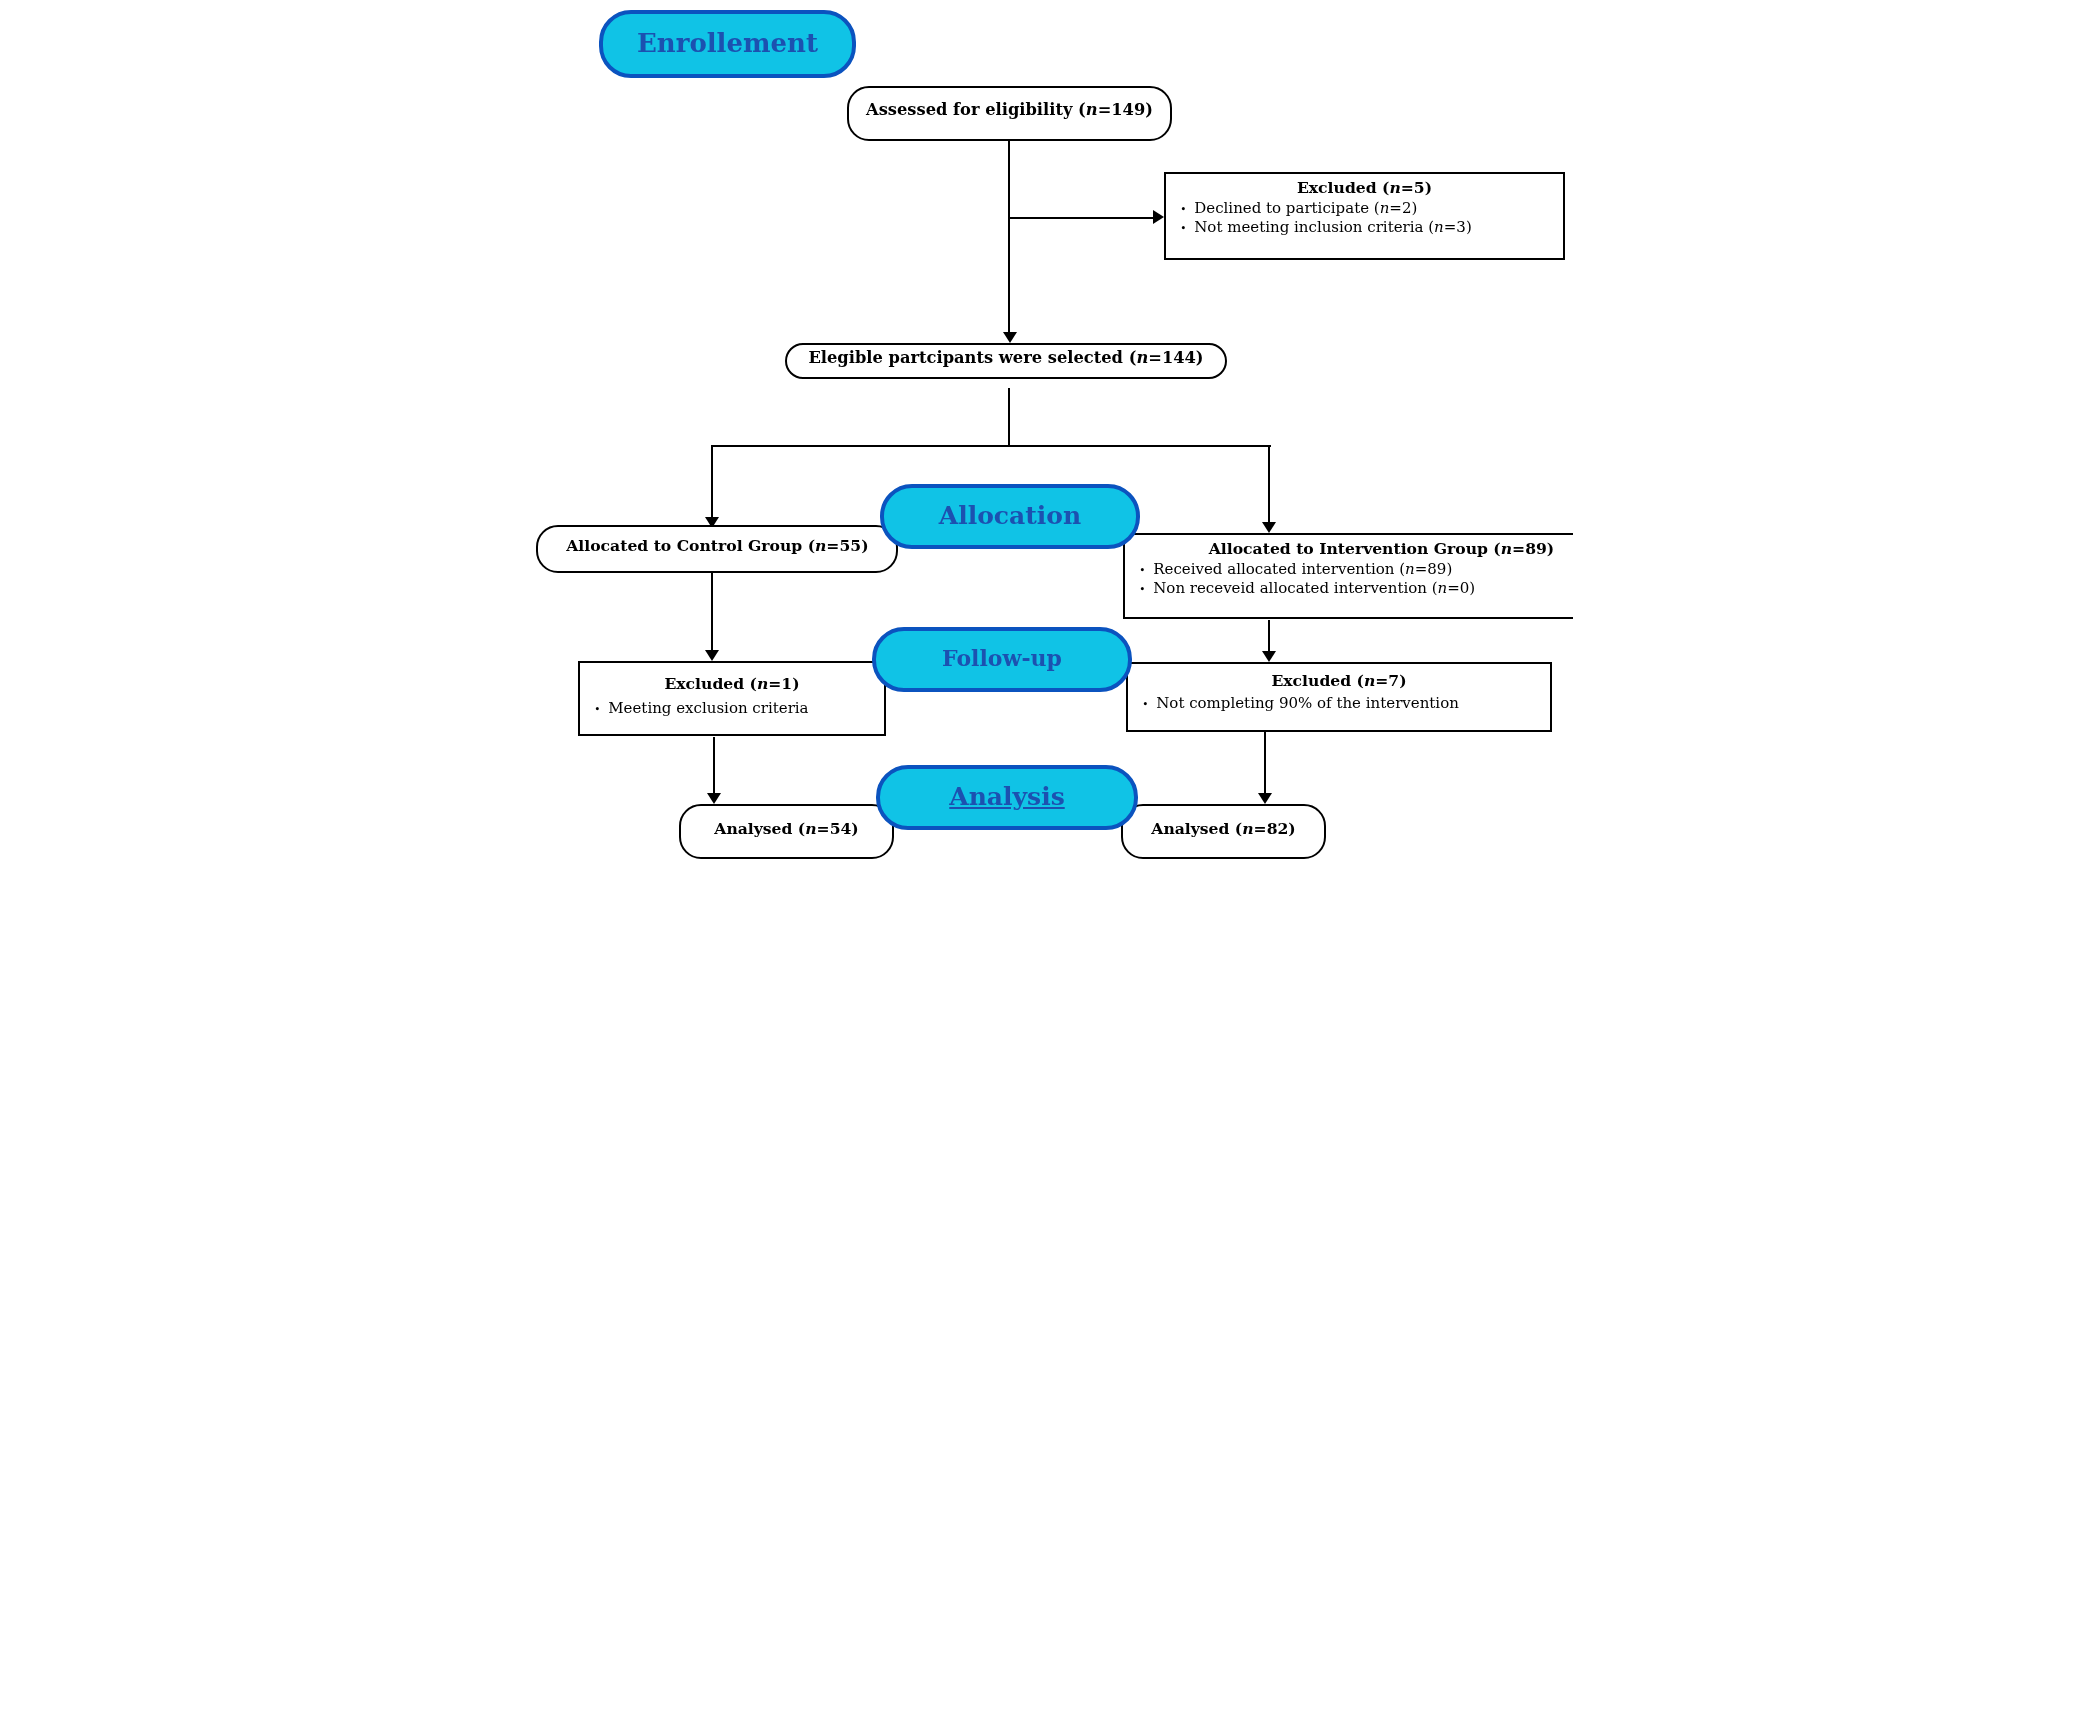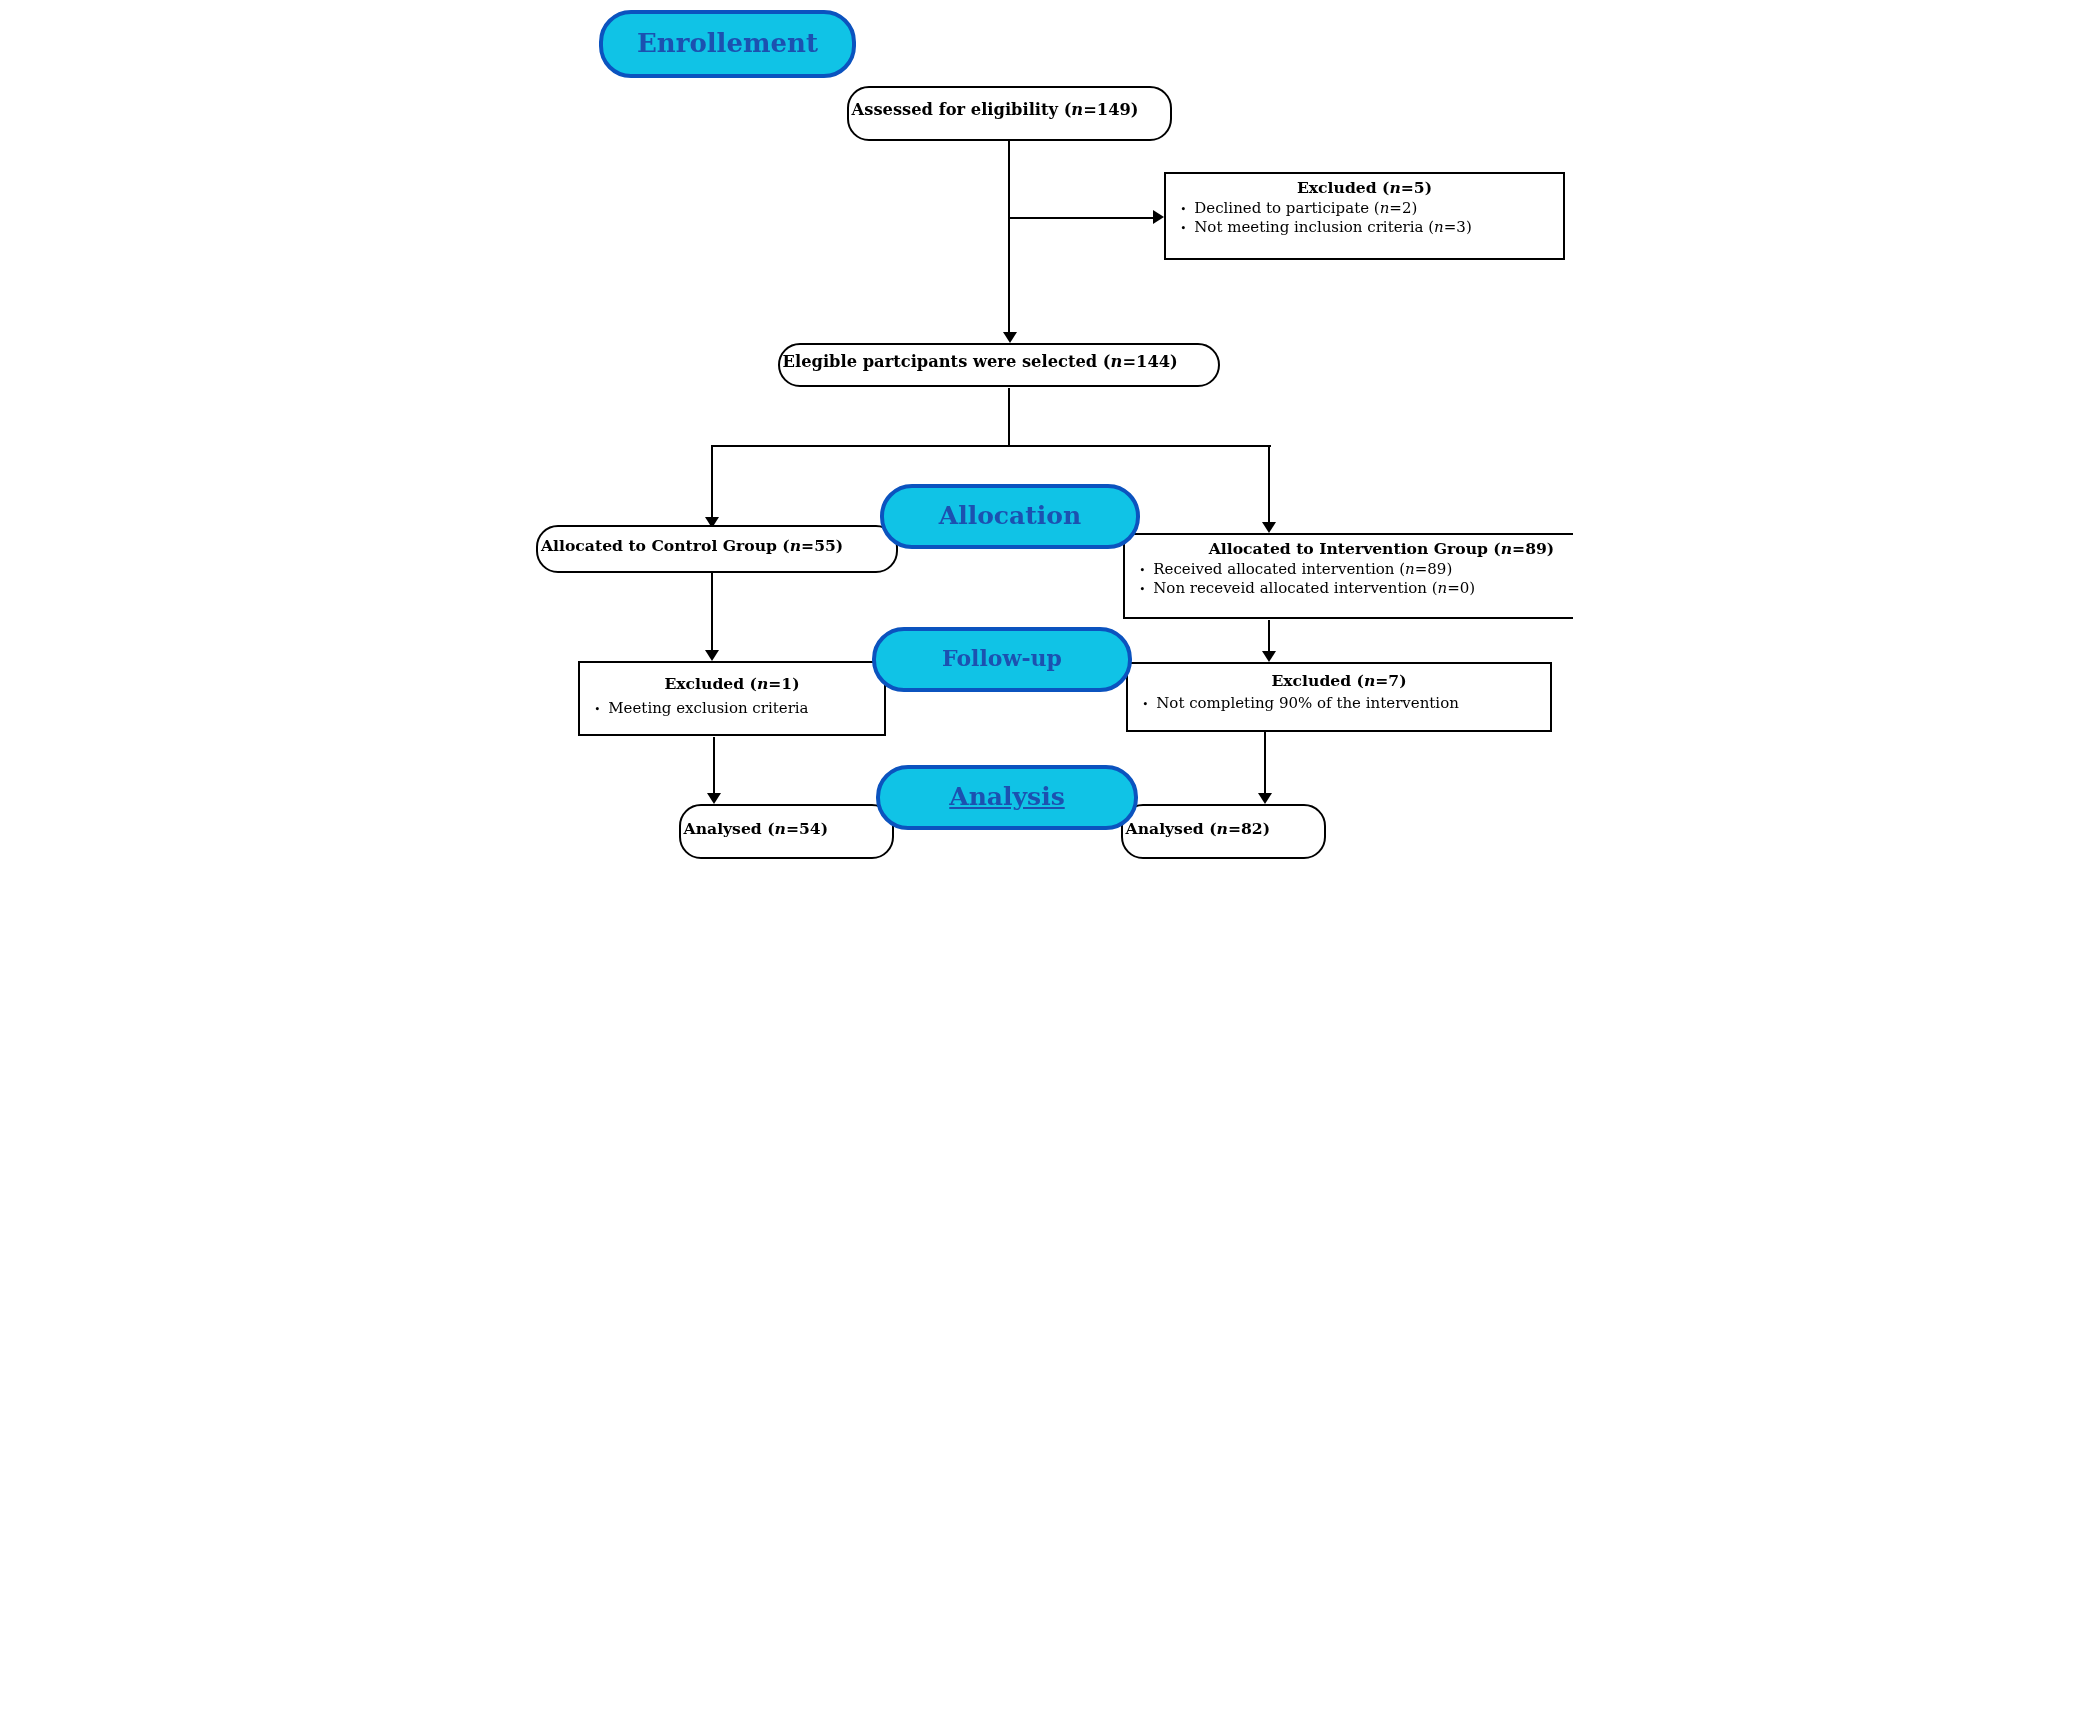--- a/index.html
+++ b/index.html
@@ -28,20 +28,21 @@
   .fbox .title {
     font-weight: bold;
     font-size: 15.6px;
     text-align: center;
     line-height: 1.25;
     padding: 3.9px 2.6px 0 2.6px;
   }
   .fbox.center-single {
     display: flex;
     align-items: center;
+    justify-content: center;
     border-radius: 22px;
   }
   .fbox.center-single .title { padding: 0 2.6px 6.5px 2.6px; }
   .bullet-list { padding: 1.3px 3.9px 0 14.3px; }
   .bullet-row {
     display: flex;
     align-items: baseline;
     gap: 7.8px;
     font-size: 15px;
     line-height: 1.32;
@@ -134,21 +135,21 @@
         <span class="bullet-dot">•</span>
         <span>Declined to participate (<i>n</i>=2)</span>
       </div>
       <div class="bullet-row">
         <span class="bullet-dot">•</span>
         <span>Not meeting inclusion criteria (<i>n</i>=3)</span>
       </div>
     </div>
   </div>
 
-  <div class="fbox center-single" style="left:254px; top:343px; width:442px; height:44px;">
+  <div class="fbox center-single" style="left:261px; top:343px; width:442px; height:36px;">
     <div class="title" style="font-size:16.3px;">Elegible partcipants were selected (<i>n</i>=144)</div>
   </div>
 
   <div class="fbox center-single" style="left:12.4px; top:525px; width:362px; height:48px;">
     <div class="title">Allocated to Control Group (<i>n</i>=55)</div>
   </div>
 
   <div class="fbox" style="left:599px; top:533px; width:517px; height:86px;">
     <div class="title">Allocated to Intervention Group (<i>n</i>=89)</div>
     <div class="bullet-list">

